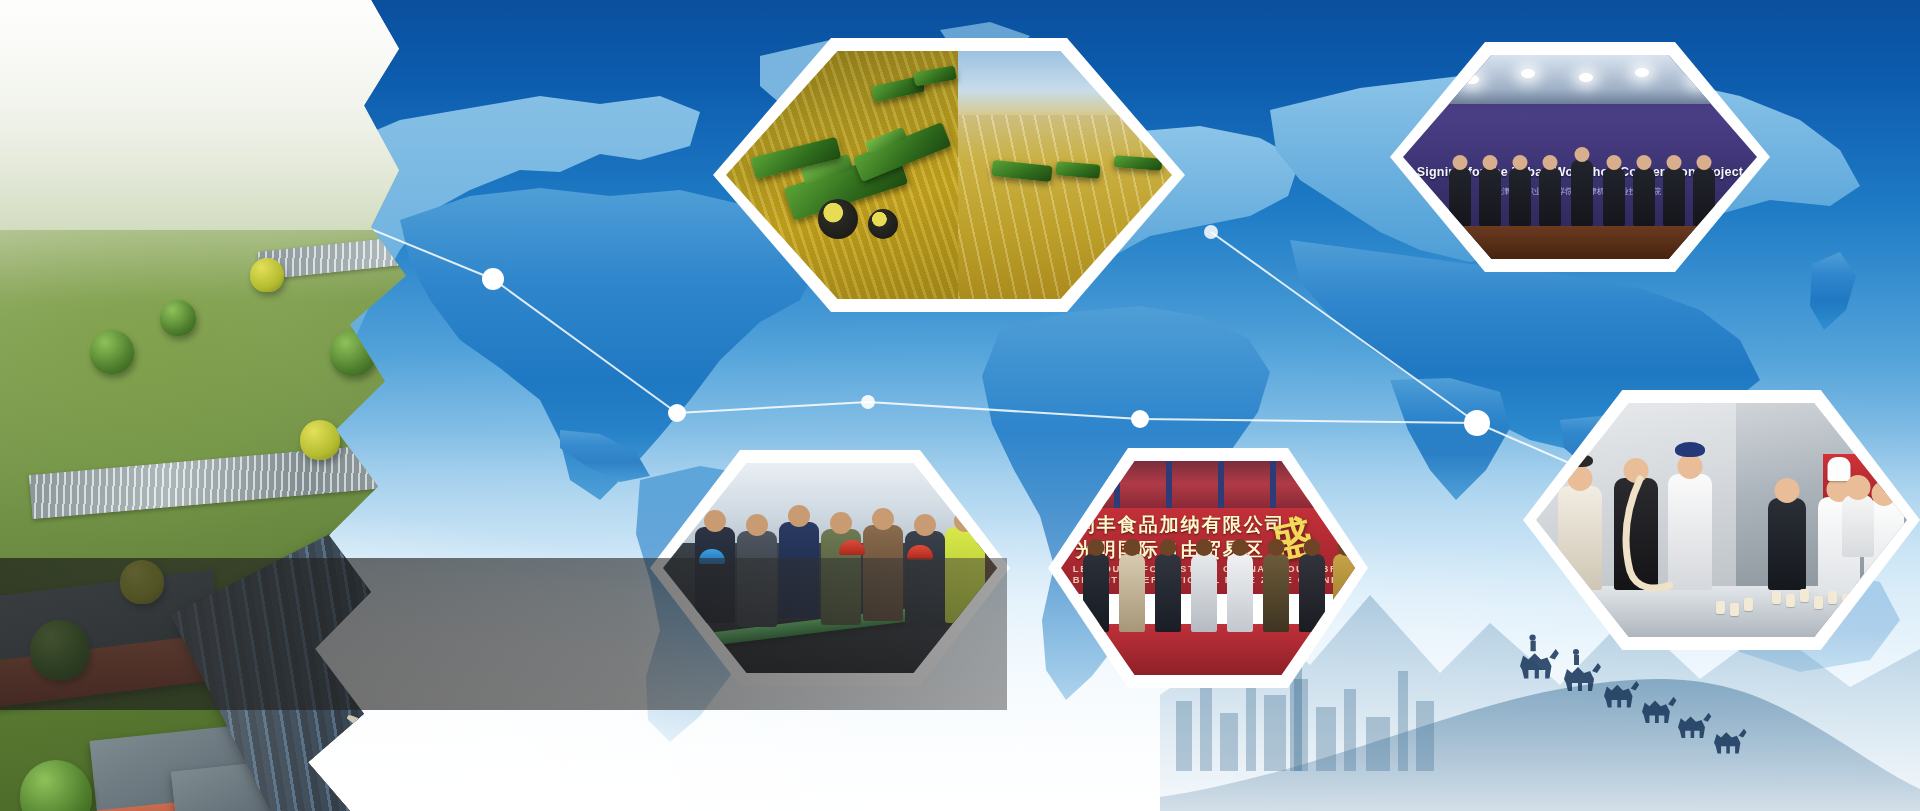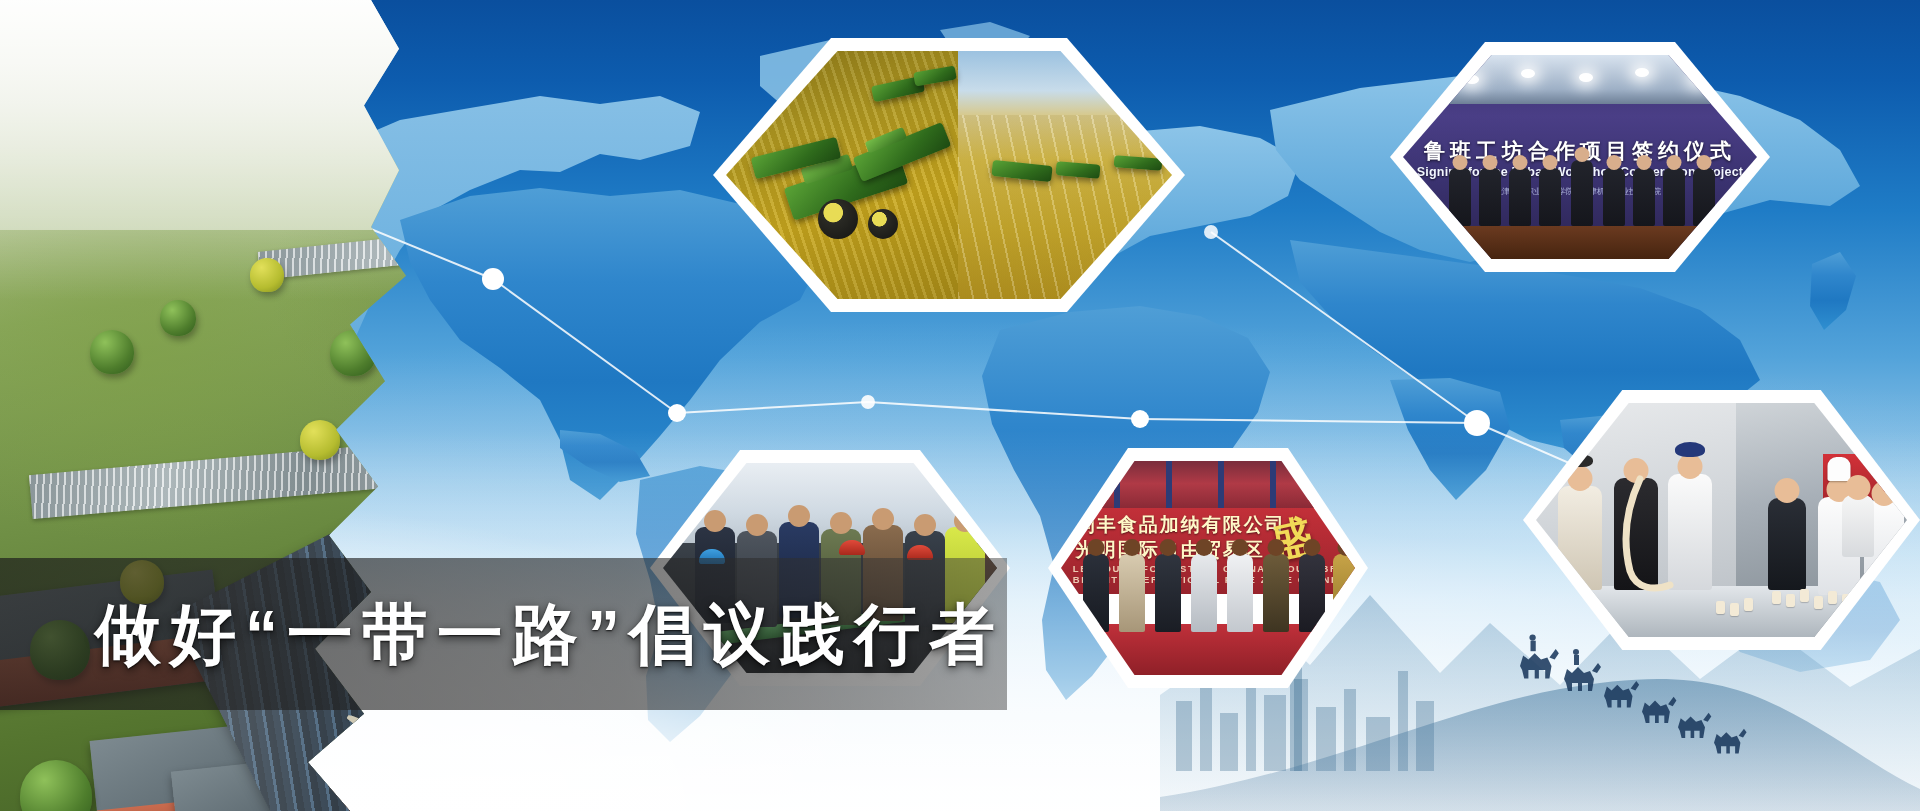--- a/index.html
+++ b/index.html
@@ -444,21 +444,20 @@
   <div class="hex" style="left:1390px;top:42px;width:380px;height:230px;">
     <div class="hex-inner">
       <div class="hex-photo">
         <div class="lb-bg"></div>
         <div class="lb-ceiling"></div>
         <div class="lb-spot" style="left:62px;top:20px;"></div>
         <div class="lb-spot" style="left:118px;top:14px;"></div>
         <div class="lb-spot" style="left:176px;top:18px;"></div>
         <div class="lb-spot" style="left:232px;top:13px;"></div>
         <div class="lb-spot" style="left:288px;top:20px;"></div>
-        <div class="lb-banner-cn">鲁班工坊合作项目签约仪式</div>
         <div class="lb-banner-en">Signing for the Luban Workshop Cooperation Project</div>
         <div class="lb-sub">天津渤海职业技术学院 ( 天津机电职业技术学院 )</div>
         <div class="lb-table"></div>
         <div class="person" style="left:46px;">
             <i></i>
           </div>
         <div class="person" style="left:76px;">
             <i></i>
           </div>
         <div class="person" style="left:106px;">
@@ -610,15 +609,14 @@
         <div class="dough" style="left:306px;bottom:13%;"></div>
         <div class="dough" style="left:320px;bottom:15%;"></div>
         <div class="dough" style="left:180px;bottom:10%;"></div>
         <div class="dough" style="left:194px;bottom:9%;"></div>
         <div class="dough" style="left:208px;bottom:11%;"></div>
       </div>
     </div>
   </div>
 
   <div class="headline-bar"></div>
-  <div class="headline">做好“一带一路”倡议践行者</div>
 
 </div>
 
 </body></html>

